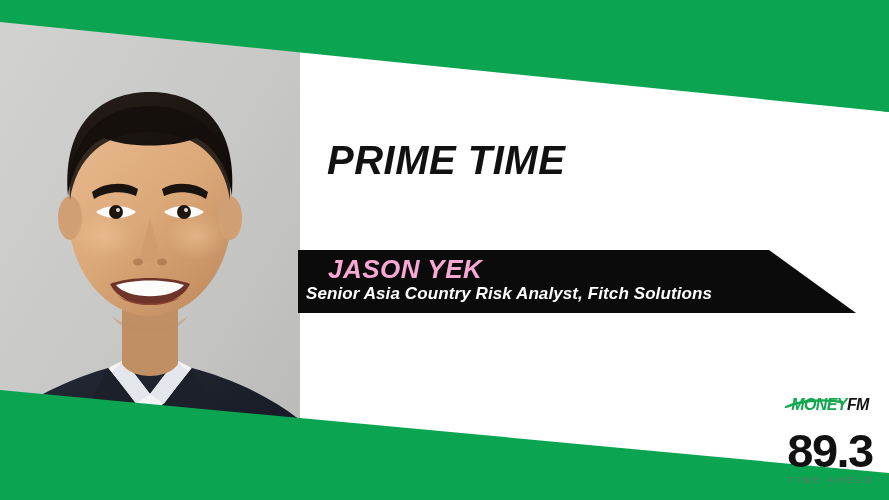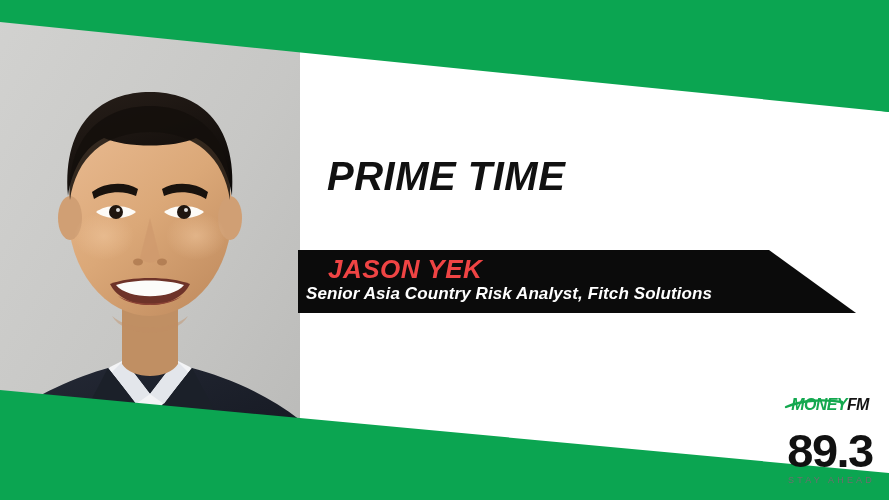--- a/index.html
+++ b/index.html
@@ -50,21 +50,21 @@
     left: 0;
     top: 0;
     width: 300px;
     height: 500px;
   }
 
   
   #title-block {
     position: absolute;
     left: 327px;
-    top: 156px;
+    top: 140px;
     width: 520px;
   }
   #show-title {
     font-size: 40px;
     font-weight: bold;
     font-style: italic;
     letter-spacing: 0.5px;
     color: #111111;
     line-height: 1.02;
     white-space: nowrap;
@@ -91,21 +91,21 @@
     clip-path: polygon(0 0, 471px 0, 558px 63px, 0 63px);
     box-shadow: 0 2px 2px rgba(0,0,0,0.18);
   }
   #guest-name {
     position: absolute;
     left: 30px;
     top: 4px;
     font-size: 26px;
     font-weight: bold;
     font-style: italic;
-    color: #ef4444;
+    color: #f9a8d4;
     letter-spacing: 0.5px;
     white-space: nowrap;
   }
   #guest-role {
     position: absolute;
     left: 8px;
     top: 34px;
     font-size: 17px;
     font-weight: bold;
     font-style: italic;
@@ -267,16 +267,16 @@
   </div>
 
   <div id="station-logo">
     <div id="logo-wordmark">
       <span id="logo-money">MONEY</span><span id="logo-fm">FM</span>
       <svg id="logo-swoosh" viewBox="0 0 60 12" preserveAspectRatio="none">
         <path d="M 2 9 C 18 2 40 1 58 4" stroke="#13a84f" stroke-width="2.4" fill="none" stroke-linecap="round"></path>
       </svg>
     </div>
     <div id="logo-frequency">89.3</div>
-    <div id="logo-tagline">STAY AHEAD</div>
+    <div id="logo-tagline">TIME AHEAD</div>
   </div>
 
 </div>
 
 </body></html>

